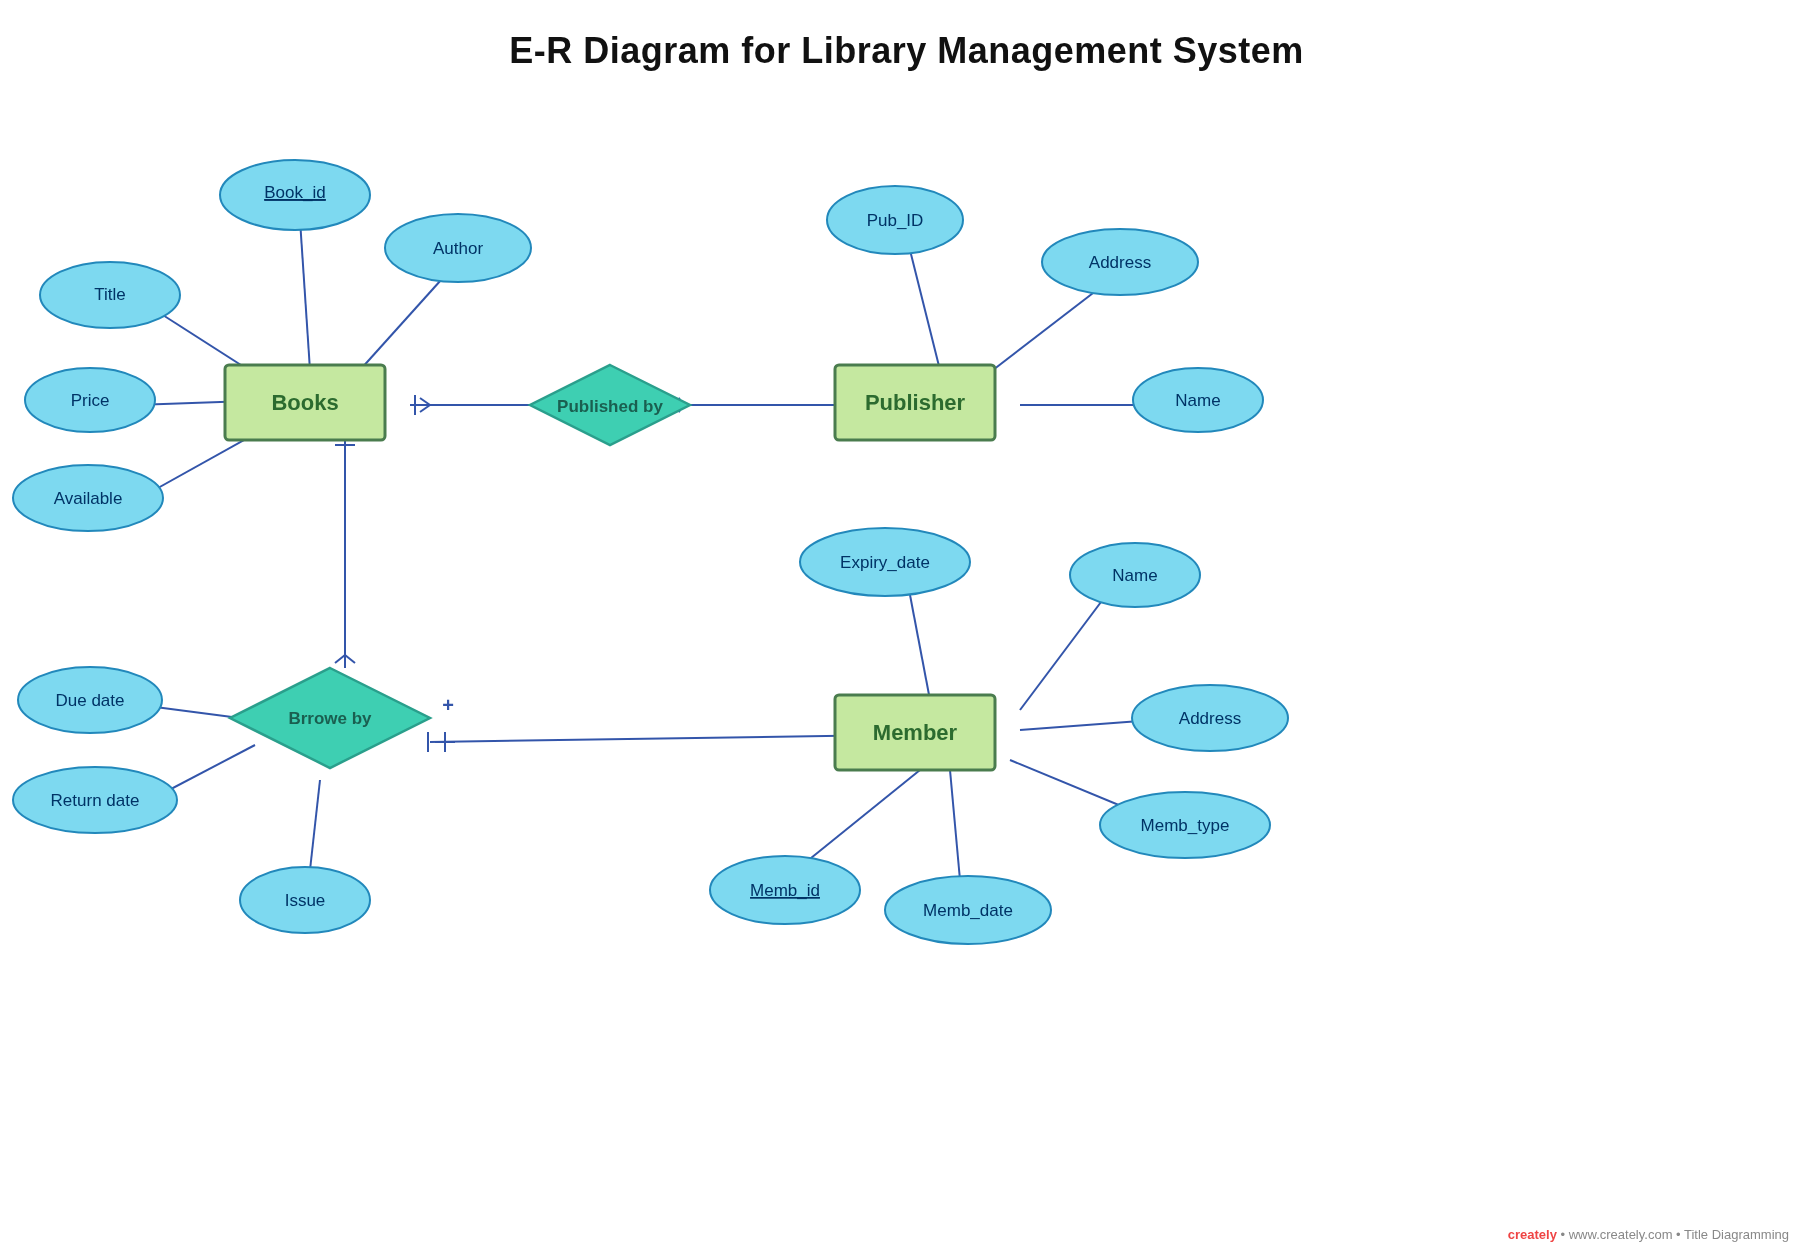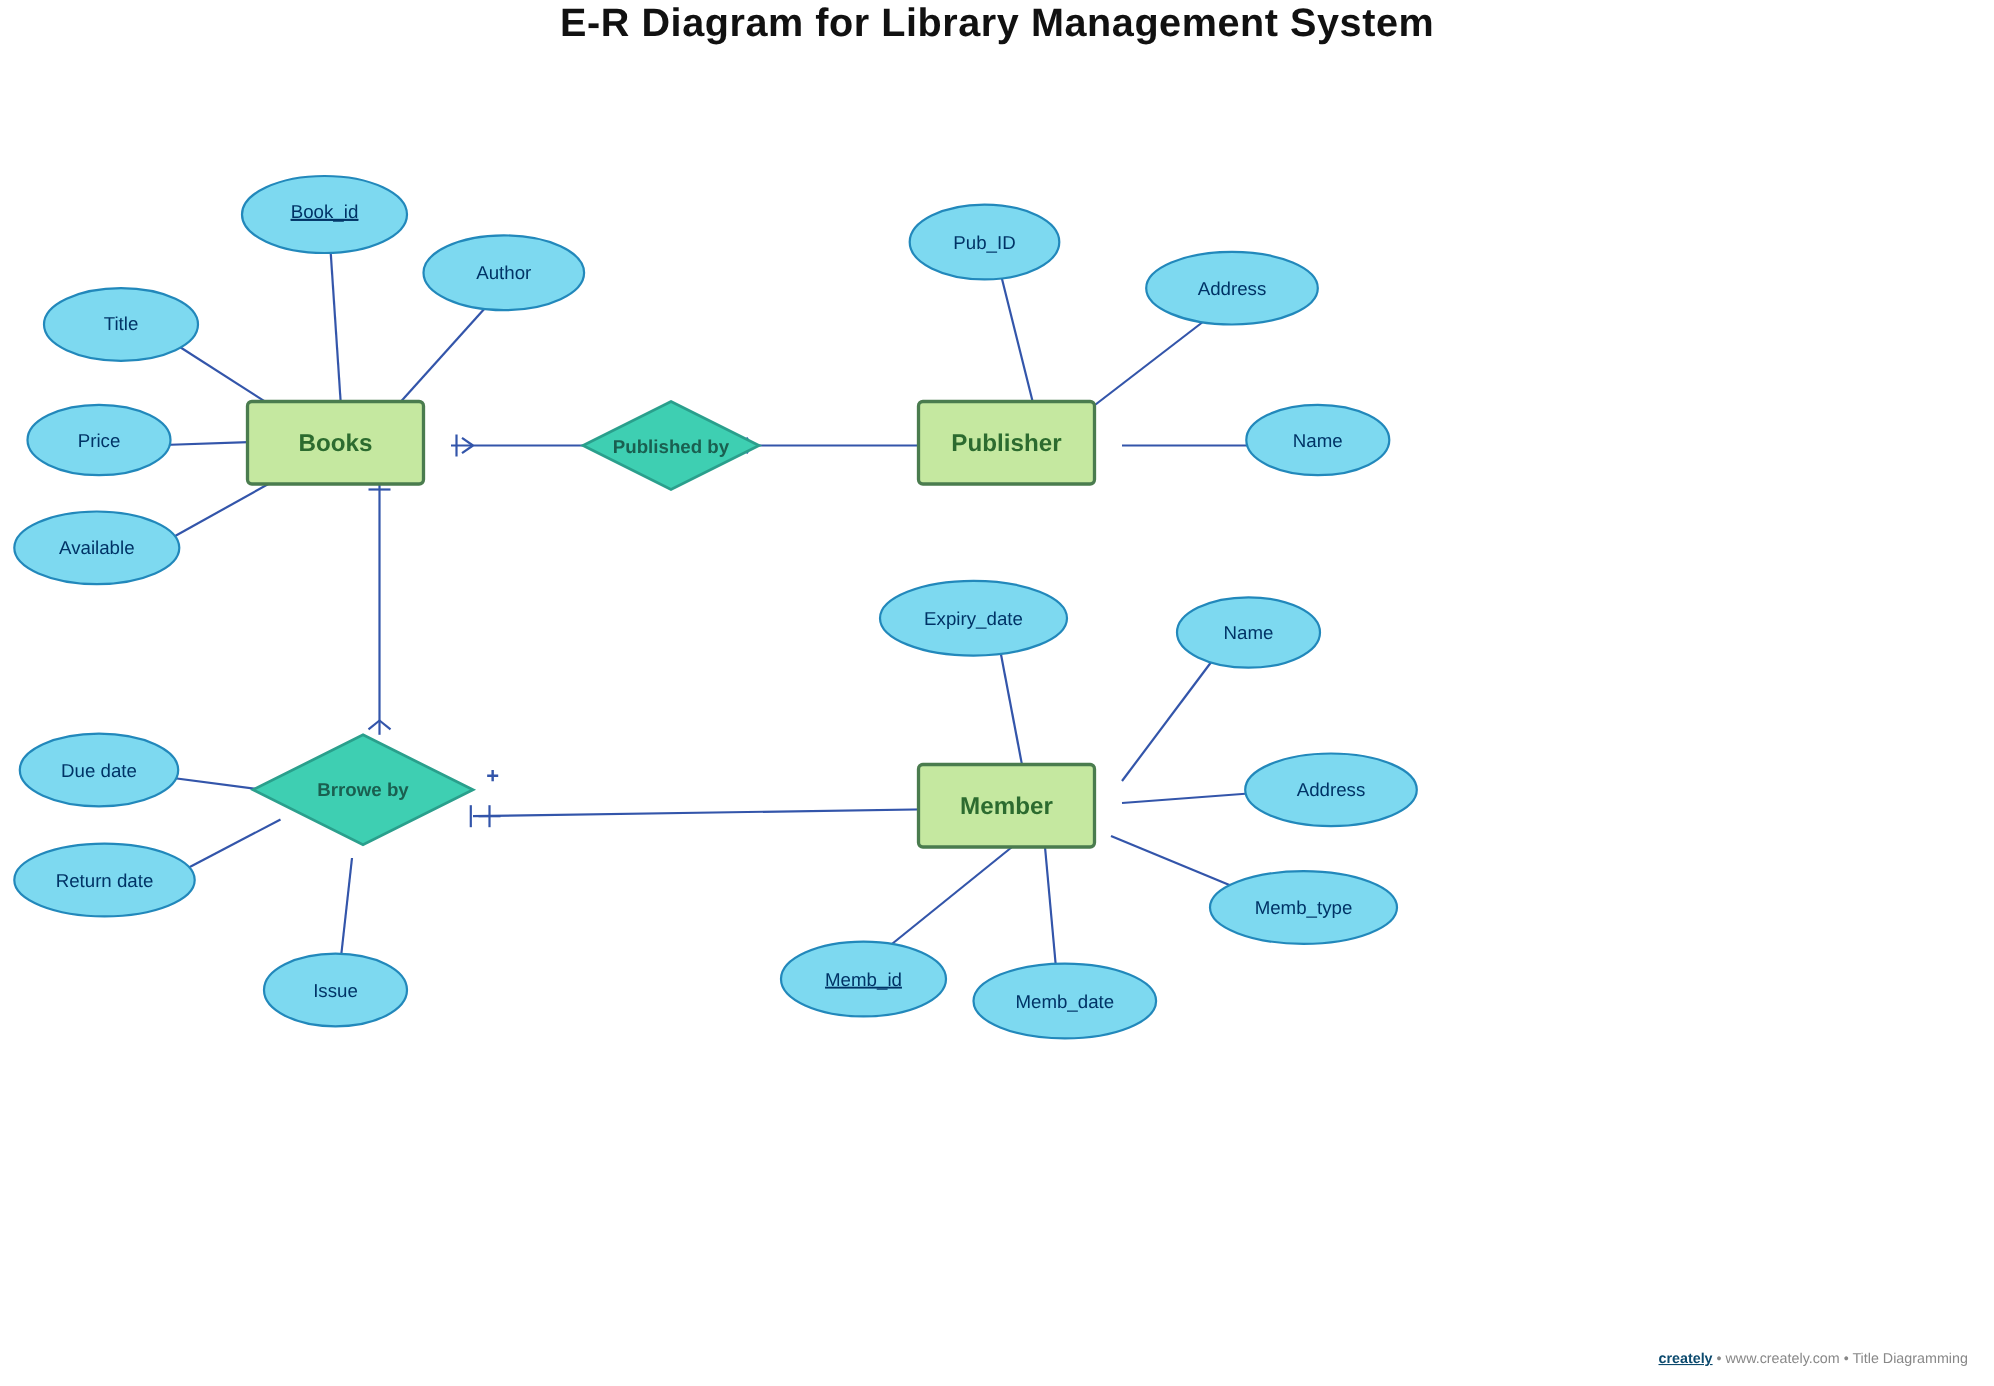--- a/index.html
+++ b/index.html
@@ -10,42 +10,42 @@
       font-family: Arial, sans-serif;
       overflow: hidden;
       position: relative;
     }
 
     h1 {
       text-align: center;
       font-size: 36px;
       font-weight: bold;
       color: #111;
+      padding-top: 30px;
       letter-spacing: 0.5px;
     }
 
     svg#diagram {
       position: absolute;
       top: 0;
       left: 0;
       width: 1813px;
       height: 1260px;
     }
 
     .watermark {
       position: absolute;
       bottom: 18px;
       right: 24px;
       font-size: 13px;
       color: #888;
     }
     .watermark span.creately {
-      color: #0c4a6e;
+      color: #ef4444;
       font-weight: bold;
-      text-decoration: underline;
     }
   </style>
 </head>
 <body>
 
 <h1>E-R Diagram for Library Management System</h1>
 
 <svg id="diagram">
   <defs>
     <marker id="arrow" markerWidth="6" markerHeight="6" refX="3" refY="3" orient="auto">

